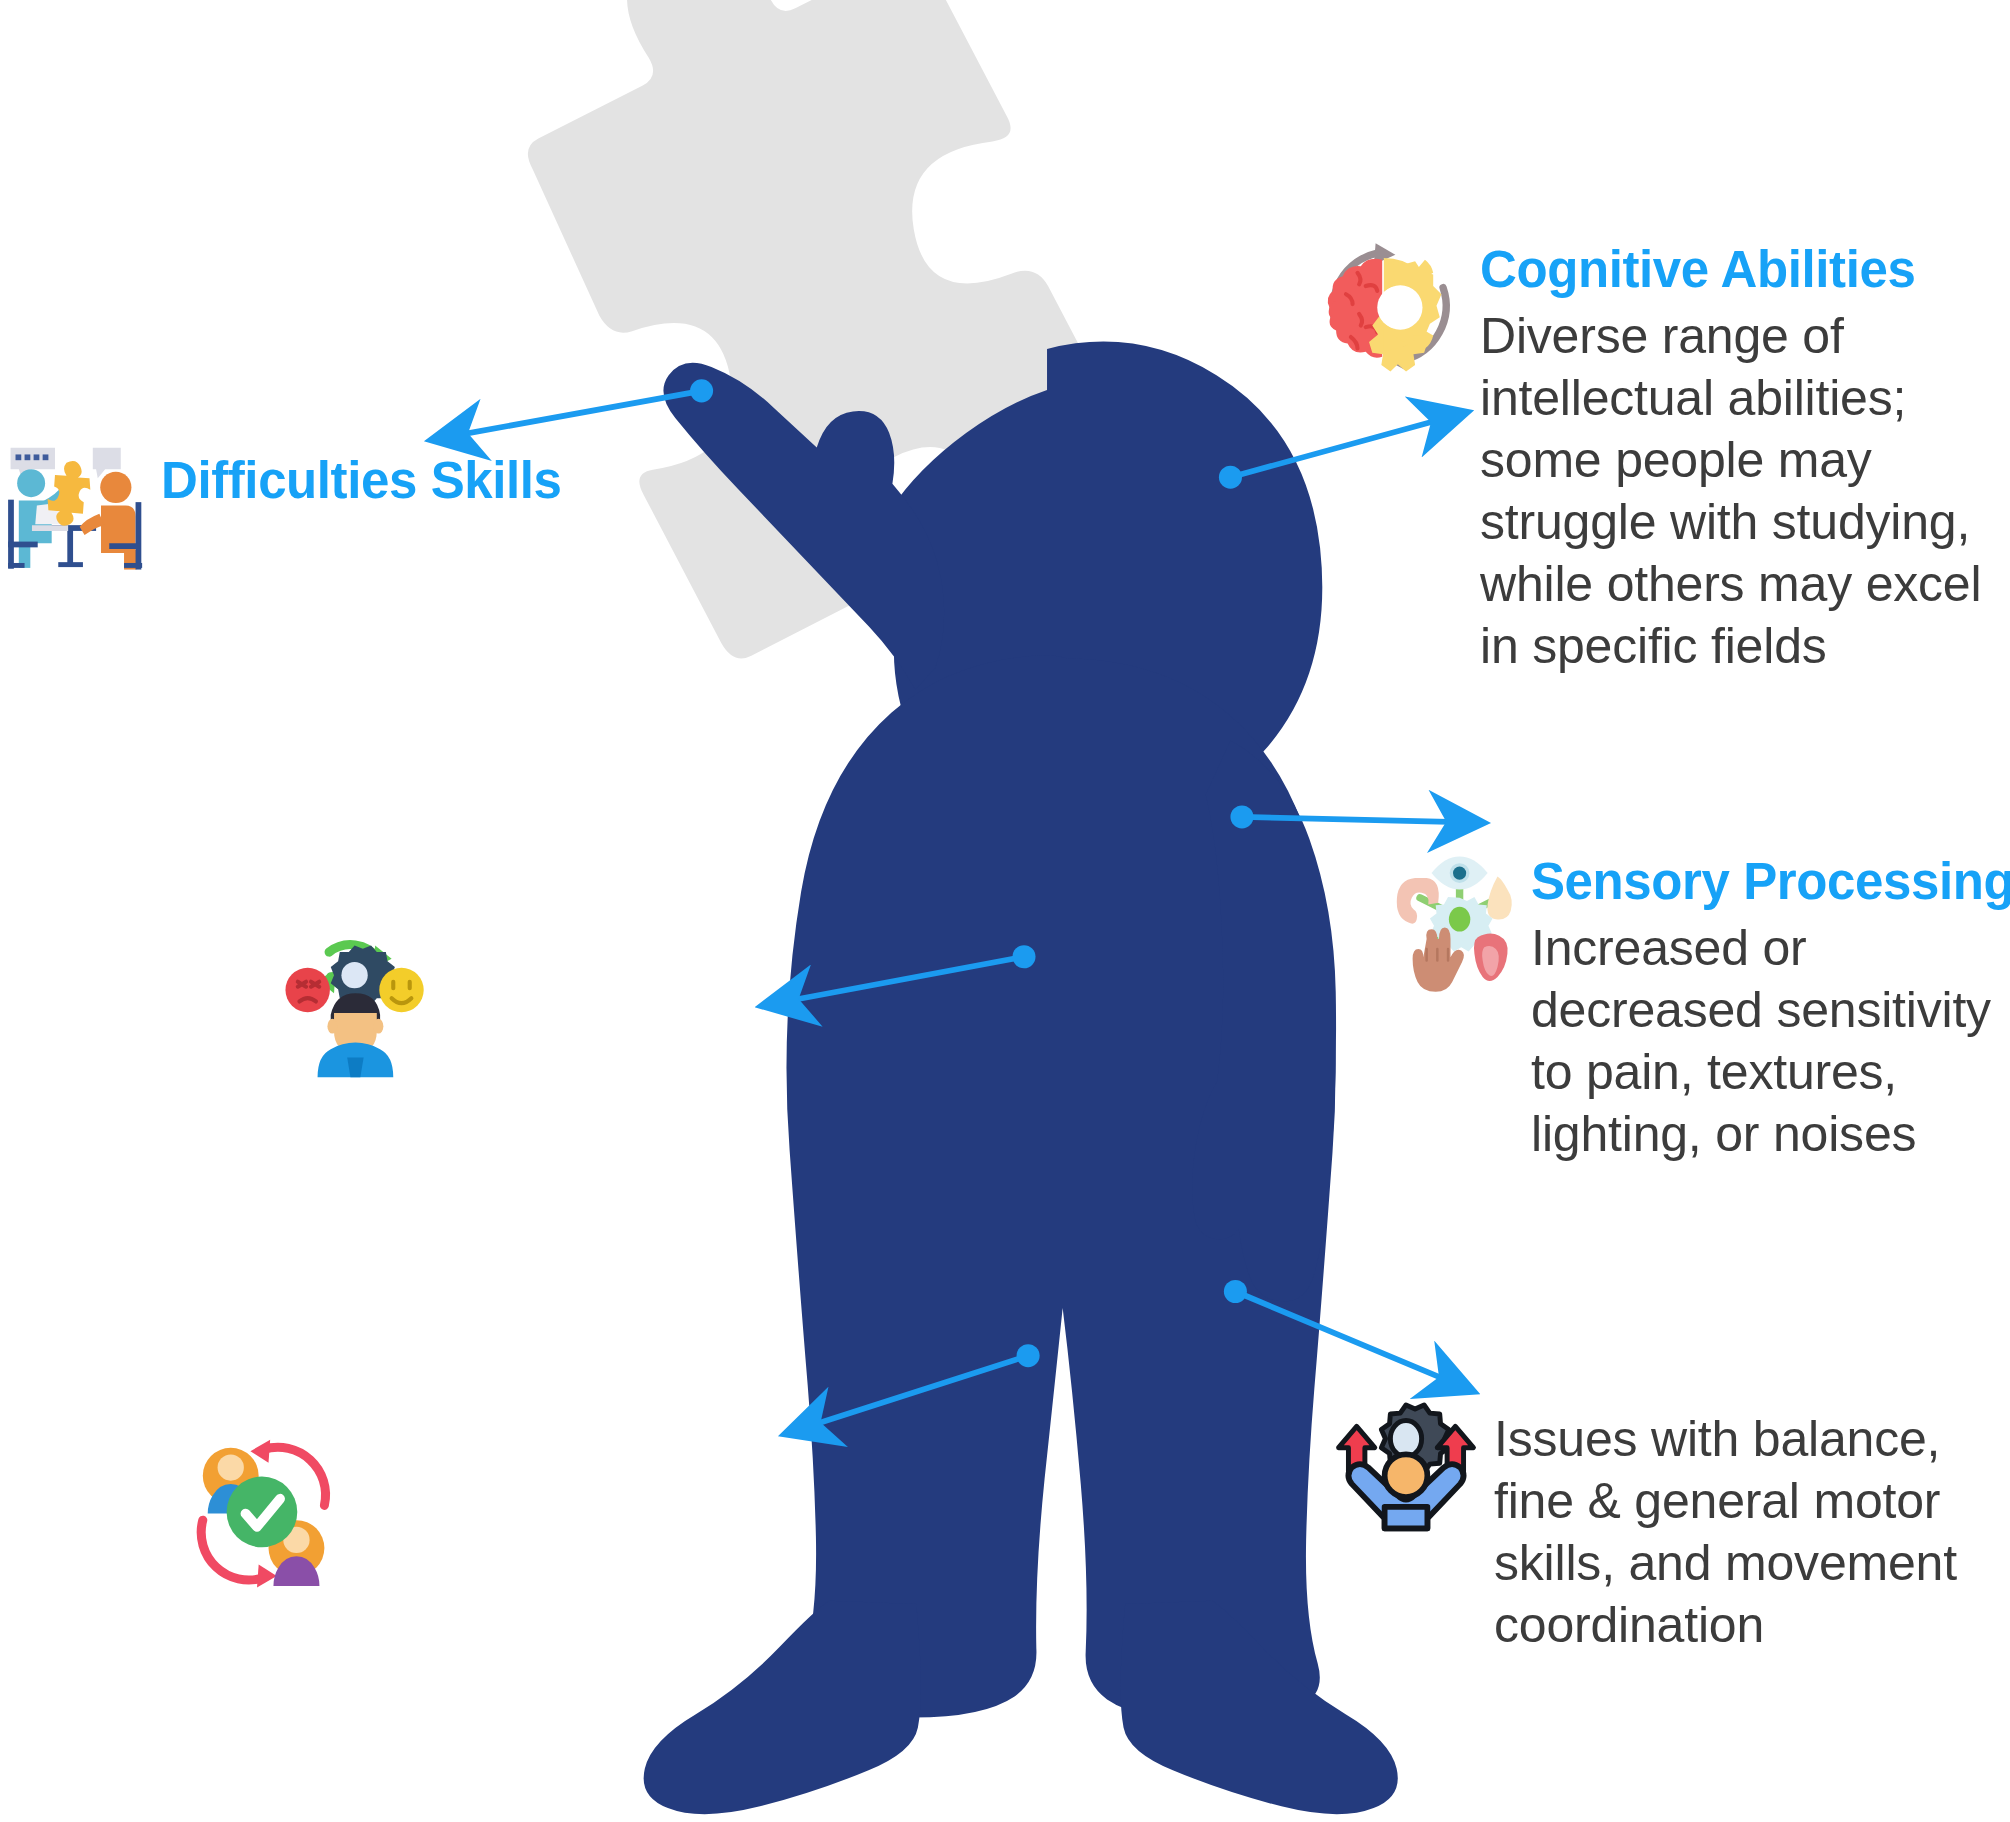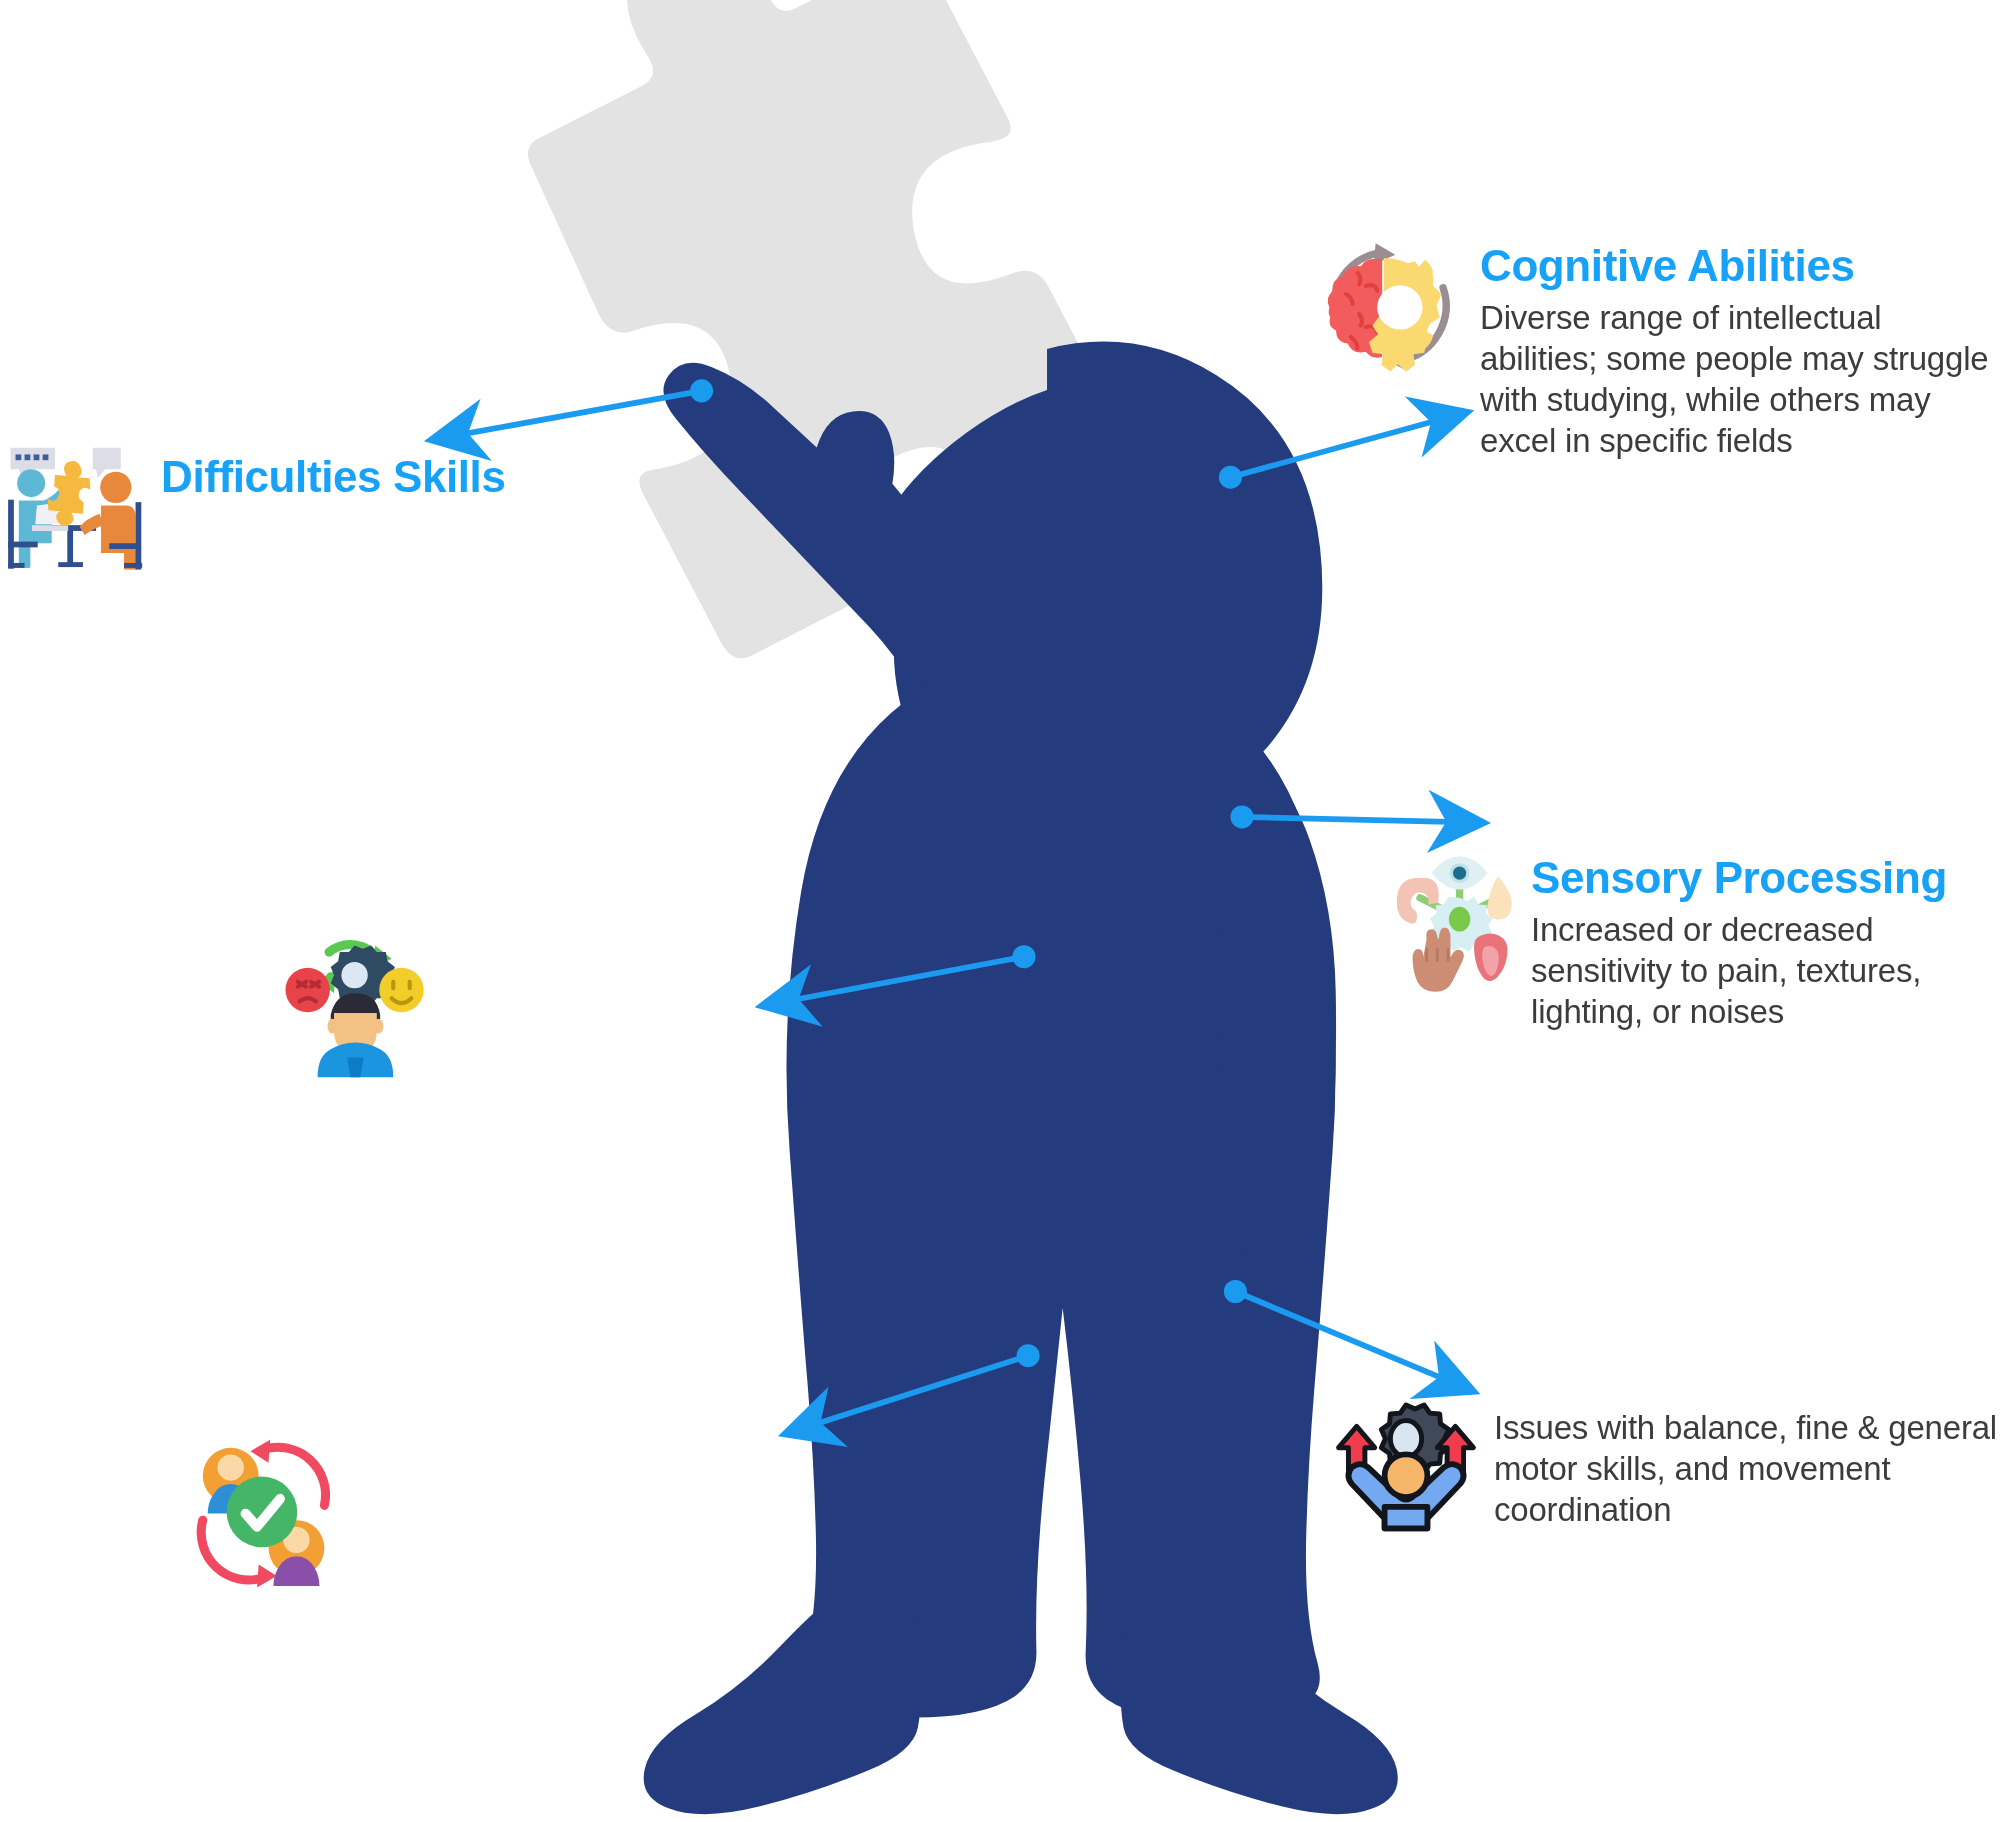--- a/index.html
+++ b/index.html
@@ -5,24 +5,24 @@
   html,body{margin:0;padding:0;background:#ffffff;}
   body{
     font-family:"Liberation Sans", sans-serif;
     width:2011px;height:1823px;position:relative;overflow:hidden;
     -webkit-font-smoothing:antialiased;
   }
   #stage{position:absolute;left:0;top:0;width:2011px;height:1823px;background:#fff;}
   .layer{position:absolute;left:0;top:0;width:2011px;height:1823px;}
   .blk-title{
     color:#17a2f7;font-weight:700;line-height:1.06;
-    font-size:44px;letter-spacing:-0.4px;margin:0 0 8.2px 0;
+    font-size:51px;letter-spacing:-0.4px;margin:0 0 8.2px 0;
   }
   .blk-body{
-    color:#3c3c3c;font-size:33px;line-height:1.24;letter-spacing:-0.2px;margin:0;
+    color:#3c3c3c;font-size:50px;line-height:1.24;letter-spacing:-0.2px;margin:0;
     font-weight:400;
   }
   .icon-holder{position:absolute;}
   .blk-text{position:absolute;}
   svg{display:block;overflow:visible;}
 </style>
 </head>
 <body>
 
 <div id="stage">

